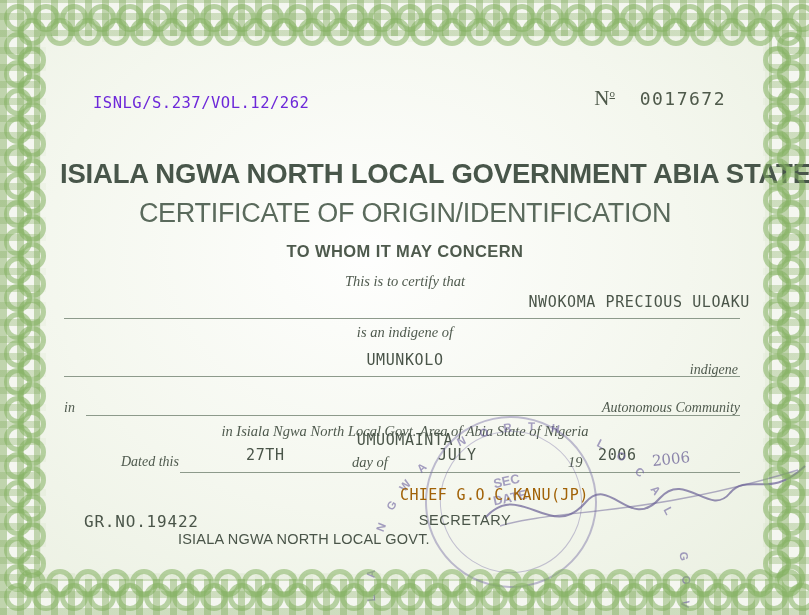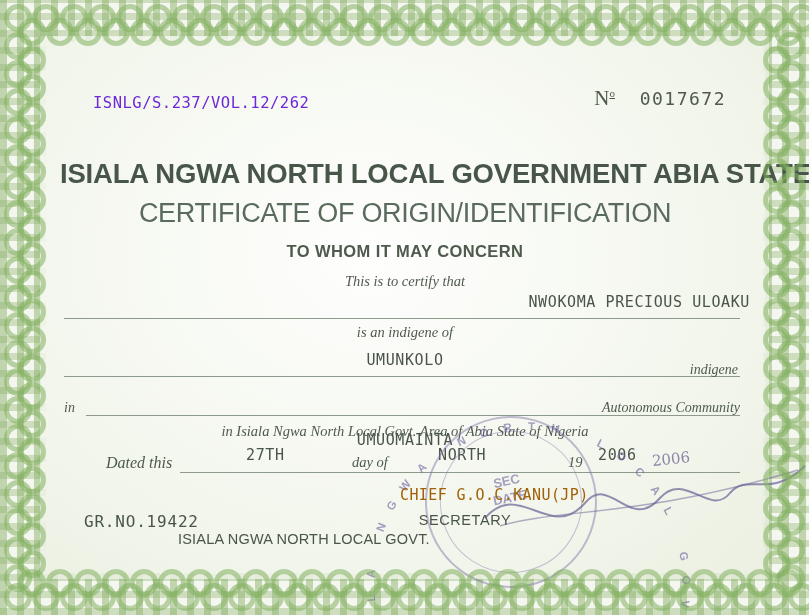--- a/index.html
+++ b/index.html
@@ -233,25 +233,25 @@
     top: 373px;
     text-align: center;
     font-family: "Liberation Serif", serif;
     font-style: italic;
     font-size: 14.5px;
     color: #4f5a4e;
   }
 
   .dated-label {
     position: absolute;
-    left: 46px;
+    left: 61px;
     top: 404px;
     font-family: "Liberation Serif", serif;
     font-style: italic;
-    font-size: 16px;
+    font-size: 14px;
     color: #4f5a4e;
   }
   .dated-day {
     position: absolute;
     left: 186px;
     top: 396px;
   }
   .dayof-label {
     position: absolute;
     left: 292px;
@@ -433,21 +433,21 @@
       <span class="filled">UMUOMAINTA</span>
     </div>
     <div class="rule rule-community"></div>
     <div class="label-community">Autonomous Community</div>
 
     <div class="area-line">in Isiala Ngwa North Local Govt. Area of Abia State of Nigeria</div>
 
     <div class="dated-label">Dated this</div>
     <div class="filled dated-day">27TH</div>
     <div class="dayof-label">day of</div>
-    <div class="filled dated-month">NORTH</div>
+    <div class="filled dated-month">JULY</div>
     <div class="year-prefix">19</div>
     <div class="filled dated-year">2006</div>
     <div class="rule rule-dated"></div>
 
     <div class="grno">GR.NO.19422</div>
 
     <div class="stamp">
       <div class="stamp-text">
           <span style="transform: rotate(-83.037deg) translate(-50%, -80px);">L</span>
           <span style="transform: rotate(-74.2963deg) translate(-50%, -80px);">A</span>

